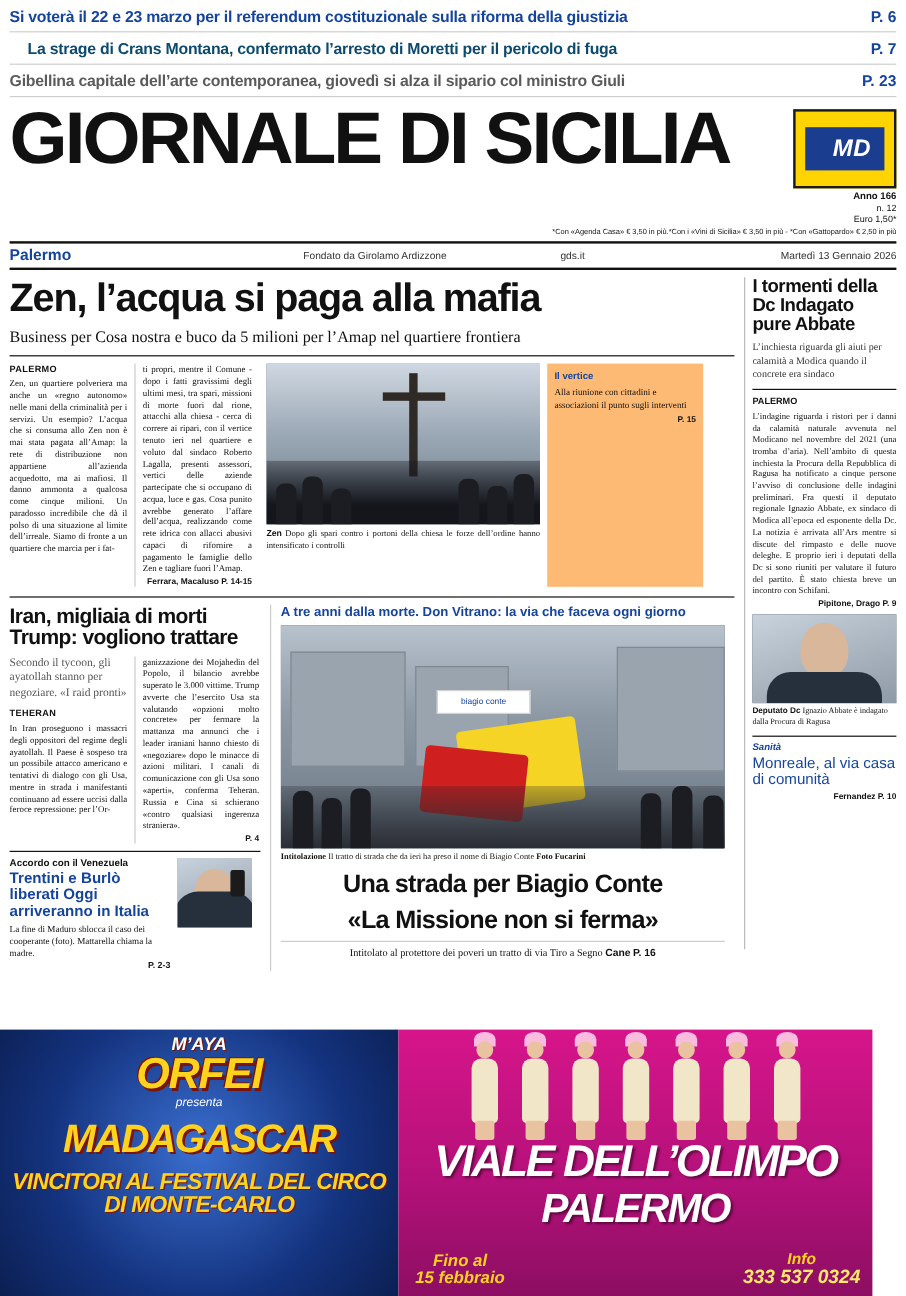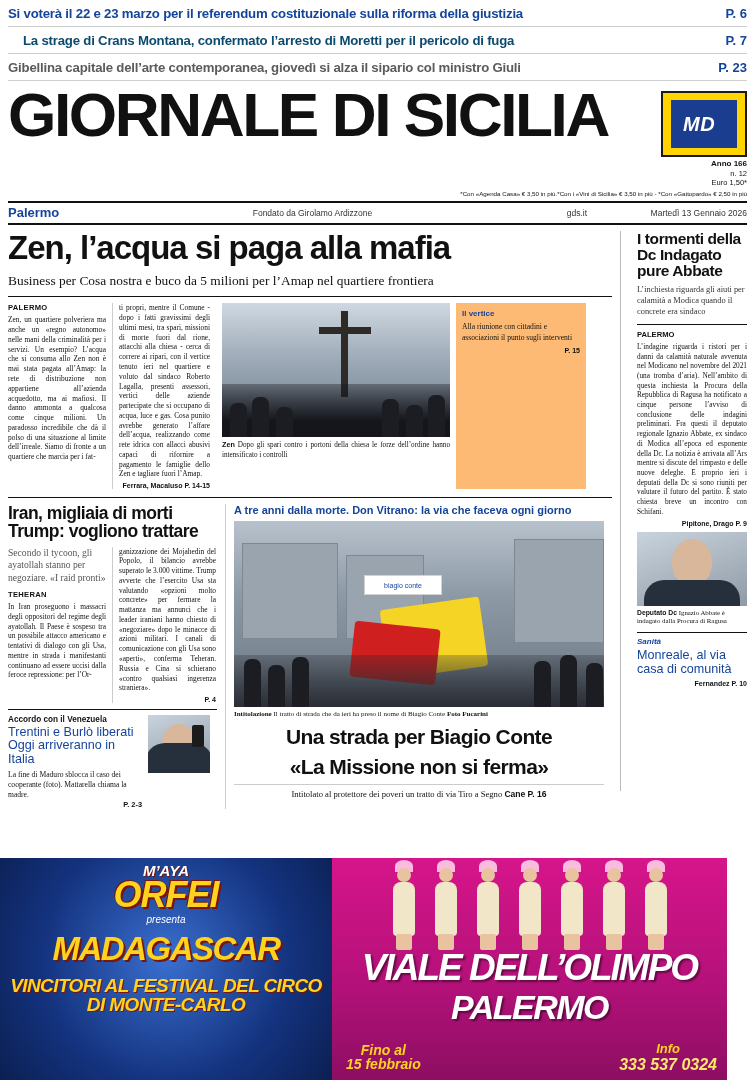--- a/index.html
+++ b/index.html
@@ -54,23 +54,23 @@
   }
   .md-box {
     width: 86px; height: 66px;
     border: 2px solid #1a1a1a;
     margin-top: 4px;
     background: #ffd400;
     display: flex; align-items: center; justify-content: center;
     position: relative;
   }
   .md-inner {
-    width: 66px; height: 48px;
+    width: 66px; height: 36px;
     background: #1b3d8f;
-    display: flex; align-items: center;  padding-left: 12px;
+    display: flex; align-items: center; justify-content: center; padding-left: 12px;
   }
   .md-text {
     font-family: "Liberation Sans", sans-serif;
     font-weight: bold;
     font-size: 20px;
     color: #ffffff;
     letter-spacing: 0.5px;
     font-style: italic;
   }
   .md-meta {
@@ -97,35 +97,35 @@
     border-top: 2px solid #111; border-bottom: 2px solid #111;
     margin: 4px 8px 0 8px;
     height: 24px;
     font-family: "Liberation Sans", sans-serif;
   }
   .city {
     font-weight: bold; font-size: 13px; color: #14449b;
     width: 150px;
   }
   .founded { flex: 1; text-align: center; font-size: 8.5px; color: #333; }
-  .site { width: 120px; text-align: right; font-size: 8.5px; color: #333; }
+  .site { width: 120px; text-align: left; font-size: 8.5px; color: #333; }
   .date { width: 160px; text-align: right; font-size: 8.5px; color: #333; }
 
   
   .content {
     display: flex;
     padding: 0 8px;
     margin-top: 6px;
     height: 560px;
   }
   .main-col { width: 612px; padding-right: 8px; }
   .right-col {
     width: 127px;
     border-left: 1px solid #bbb;
-    padding-left: 16px;
+    padding-left: 6px;
   }
 
   
   h1.lead {
     font-family: "Liberation Sans", sans-serif;
     font-weight: bold;
     font-size: 33px;
     letter-spacing: -1px;
     line-height: 1.02;
     margin-bottom: 9px;
@@ -234,21 +234,21 @@
 
   
   .venez { margin-top: 6px; border-top: 1px solid #111; padding-top: 5px; display: flex; }
   .venez-txt { width: 140px; padding-right: 6px; }
   .venez-kick {
     font-family: "Liberation Sans", sans-serif;
     font-weight: bold; font-size: 8.2px; margin-bottom: 2px;
   }
   h3.venez-head {
     font-family: "Liberation Sans", sans-serif;
-    font-weight: normal; font-size: 12.6px; line-height: 1.06;
+    font-weight: bold; font-size: 12.6px; line-height: 1.06;
     color: #14449b; margin-bottom: 4px;
   }
   .venez-body { font-size: 7.6px; line-height: 1.3; }
   .venez-page { font-family: "Liberation Sans", sans-serif; font-weight: bold; font-size: 7.4px; text-align: right; }
   .venez-photo { width: 62px; height: 58px; background: #6b7078; position: relative; overflow: hidden; }
 
   
   h2.right-head {
     font-family: "Liberation Sans", sans-serif;
     font-weight: bold; font-size: 15.5px;

